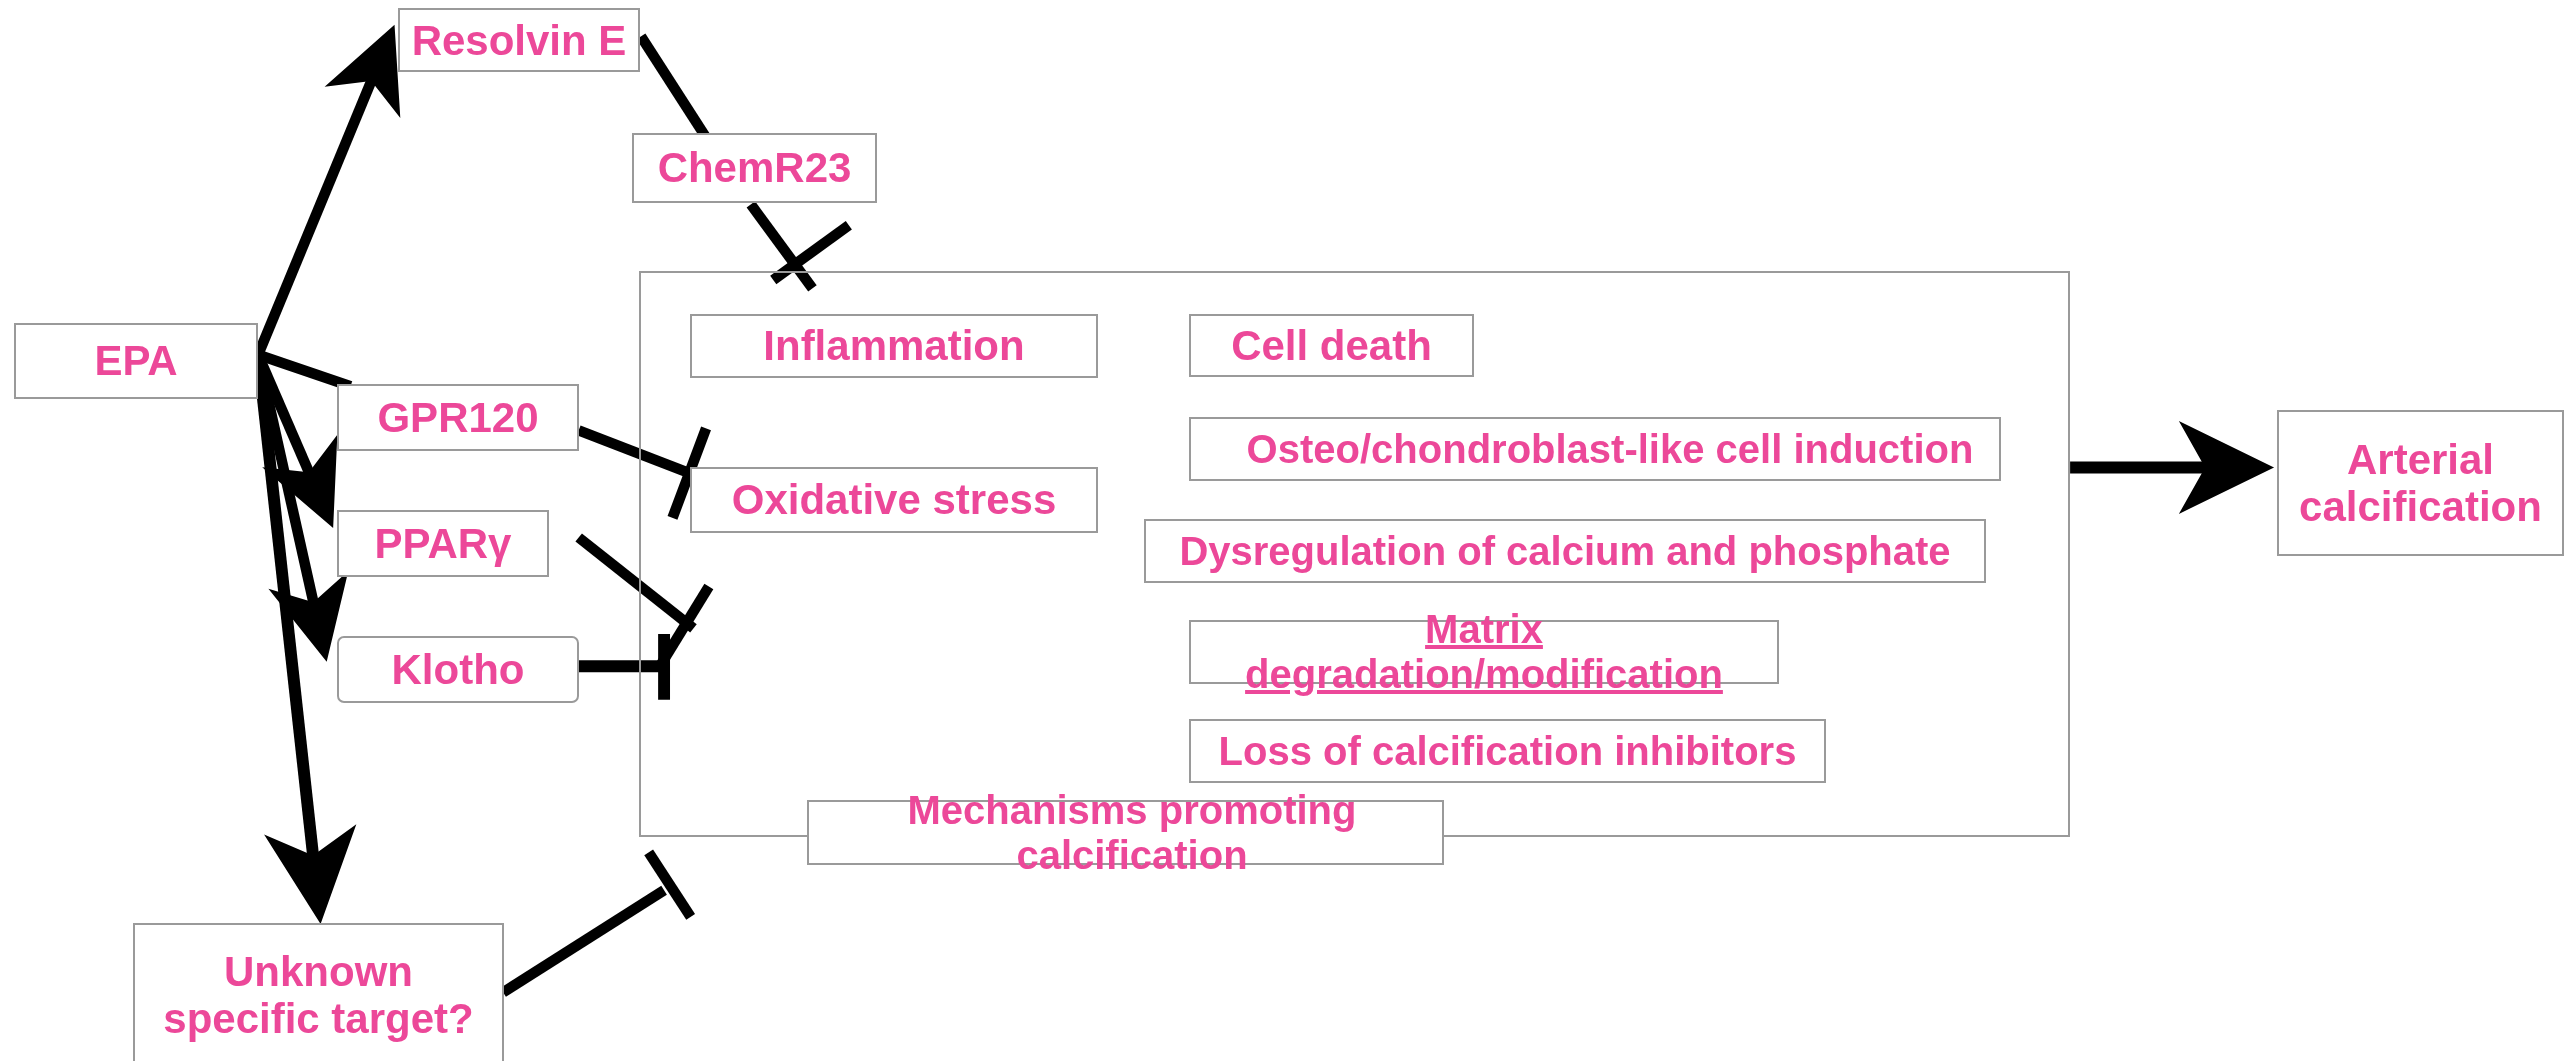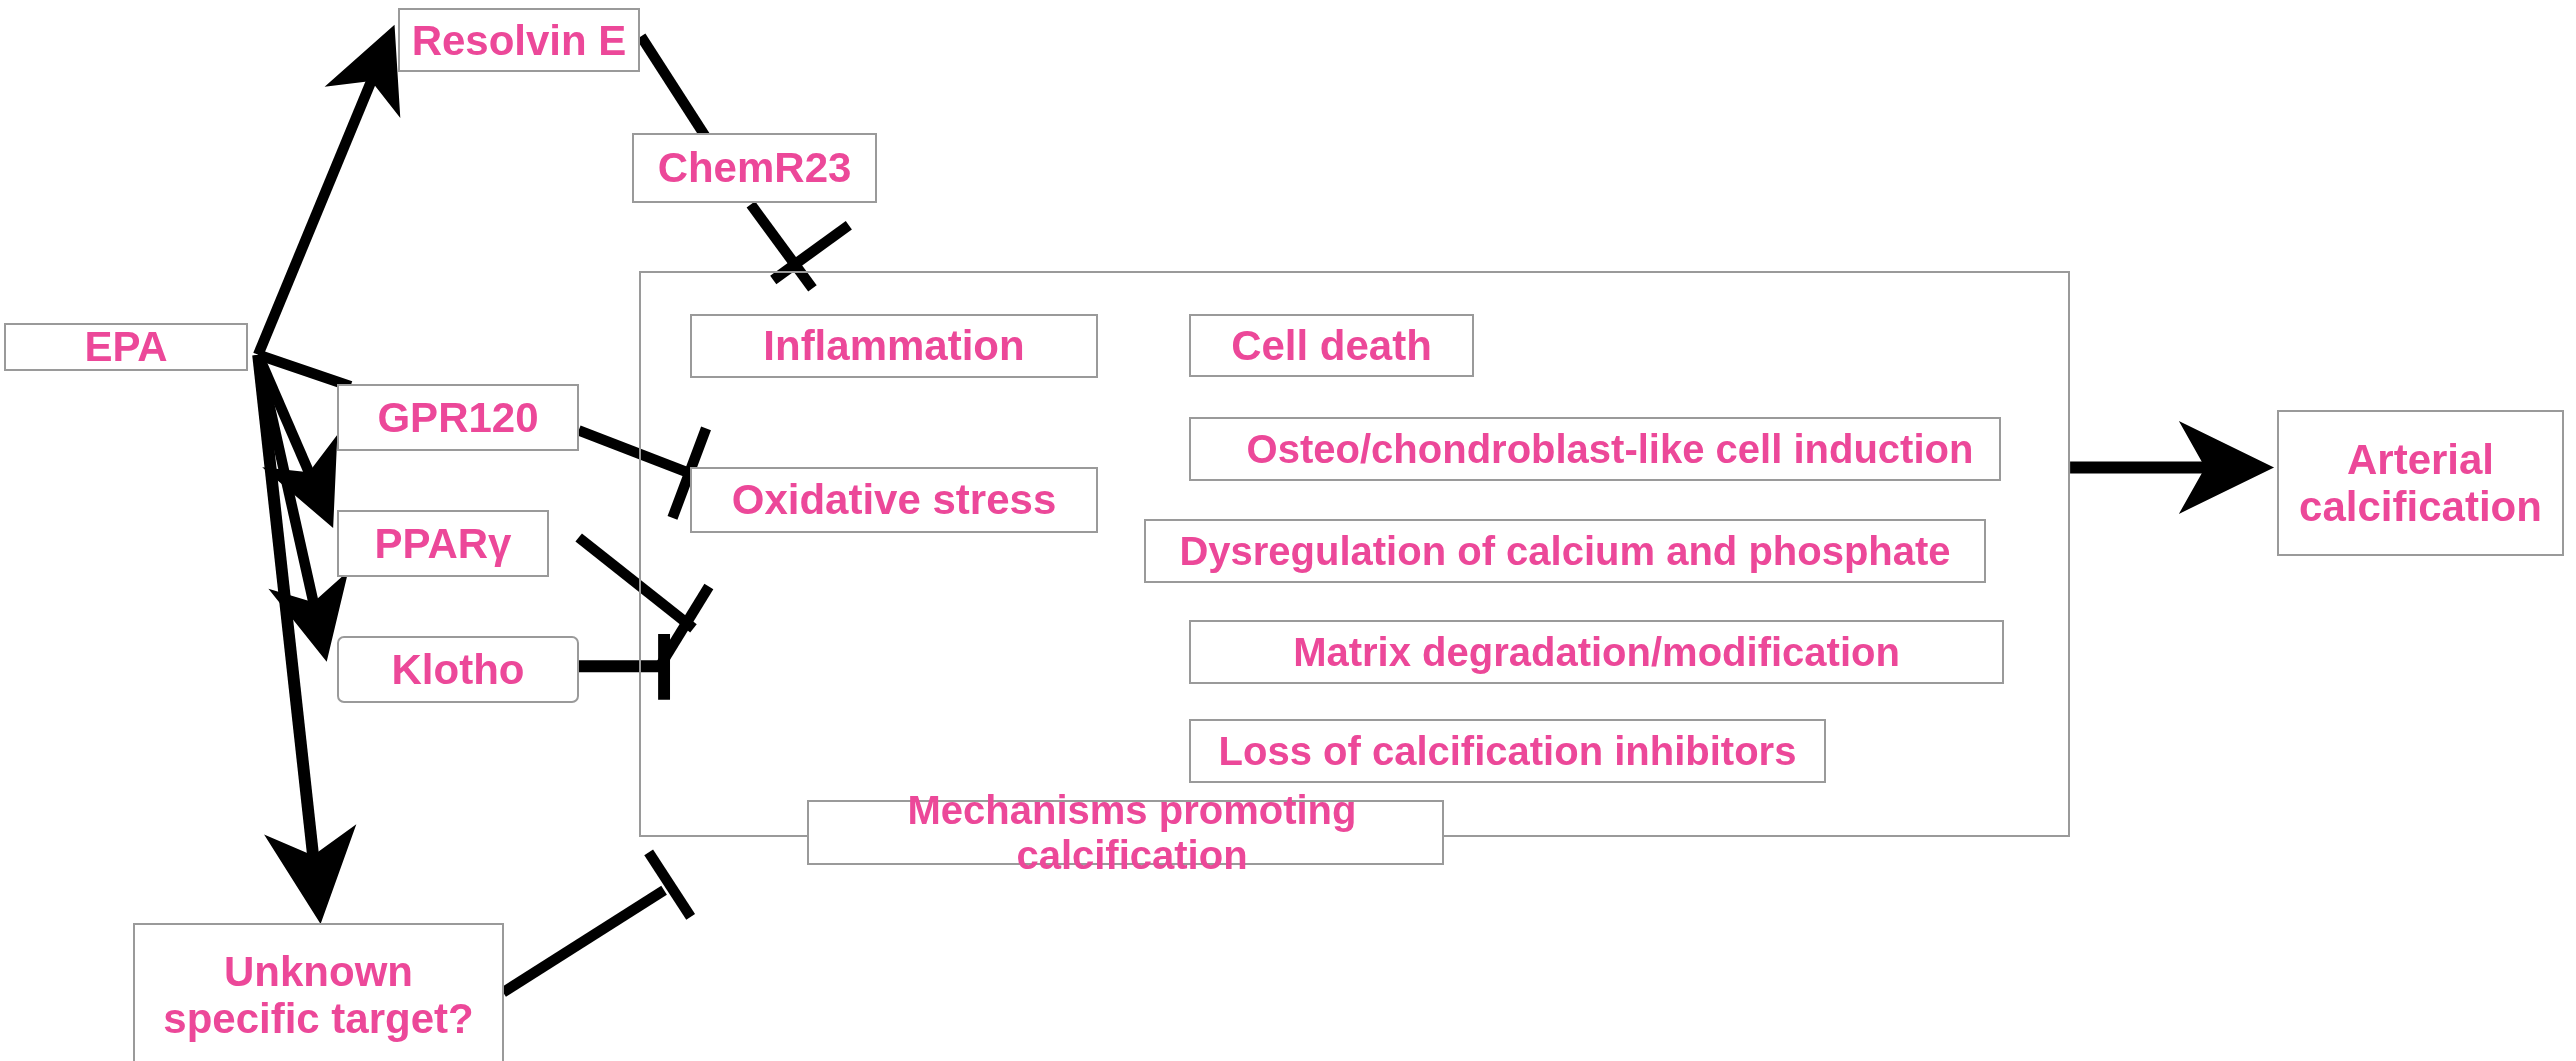--- a/index.html
+++ b/index.html
@@ -110,21 +110,21 @@
       <line x1="926" y1="1218" x2="986" y2="1310" stroke="#000000" stroke-width="15"></line>
     </g>
 
     <g>
       <line x1="2957" y1="668" x2="3228" y2="668" stroke="#000000" stroke-width="17" marker-end="url(#arrowhead)"></line>
     </g>
   </svg>
 
   <div class="group-box" style="left:639px; top:271px; width:1431px; height:566px;"></div>
 
-  <div class="node fs-lg" style="left:4px; top:323px; width:244px; height:48px;">
+  <div class="node fs-lg" style="left:14px; top:323px; width:244px; height:76px;">
     <span>EPA</span>
   </div>
 
   <div class="node fs-lg" style="left:398px; top:8.4px; width:242px; height:64px;">
     <span>Resolvin E</span>
   </div>
 
   <div class="node fs-lg" style="left:632px; top:133px; width:245px; height:70px;">
     <span>ChemR23</span>
   </div>
@@ -160,21 +160,21 @@
   </div>
 
   <div class="node fs-md" style="left:1189px; top:417px; width:812px; height:64px;padding-left:30px;">
     <span>Osteo/chondroblast-like cell induction</span>
   </div>
 
   <div class="node fs-md" style="left:1144px; top:519px; width:842px; height:64px;">
     <span>Dysregulation of calcium and phosphate</span>
   </div>
 
-  <div class="node fs-md" style="left:1189px; top:620px; width:815px; height:64px;">
+  <div class="node fs-md" style="left:1189px; top:620px; width:590px; height:64px;text-decoration:underline;">
     <span>Matrix degradation/modification</span>
   </div>
 
   <div class="node fs-md" style="left:1189px; top:719px; width:637px; height:64px;">
     <span>Loss of calcification inhibitors</span>
   </div>
 
   <div class="node fs-md" style="left:807px; top:800px; width:637px; height:65px;padding-left:13px;">
     <span>Mechanisms promoting calcification</span>
   </div>

